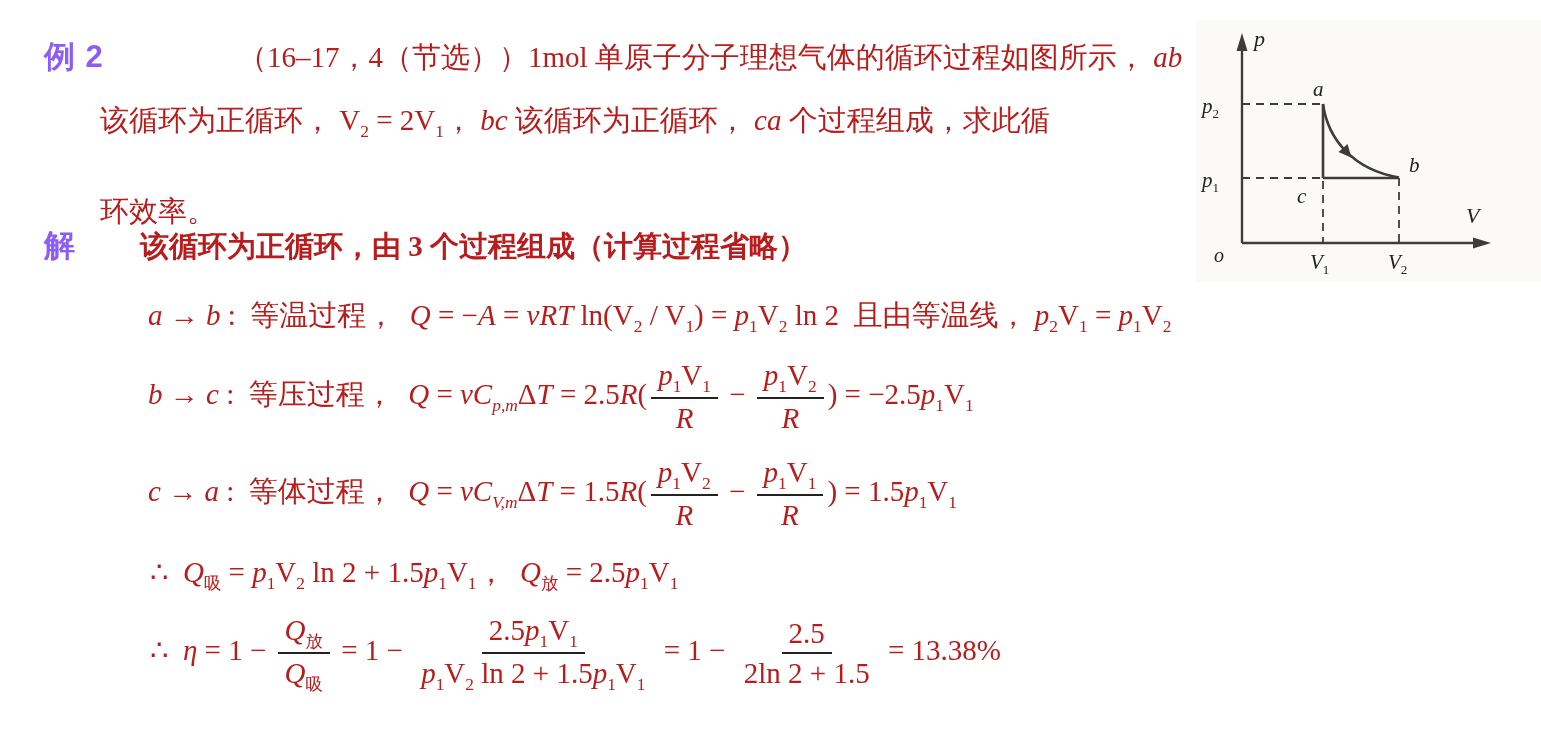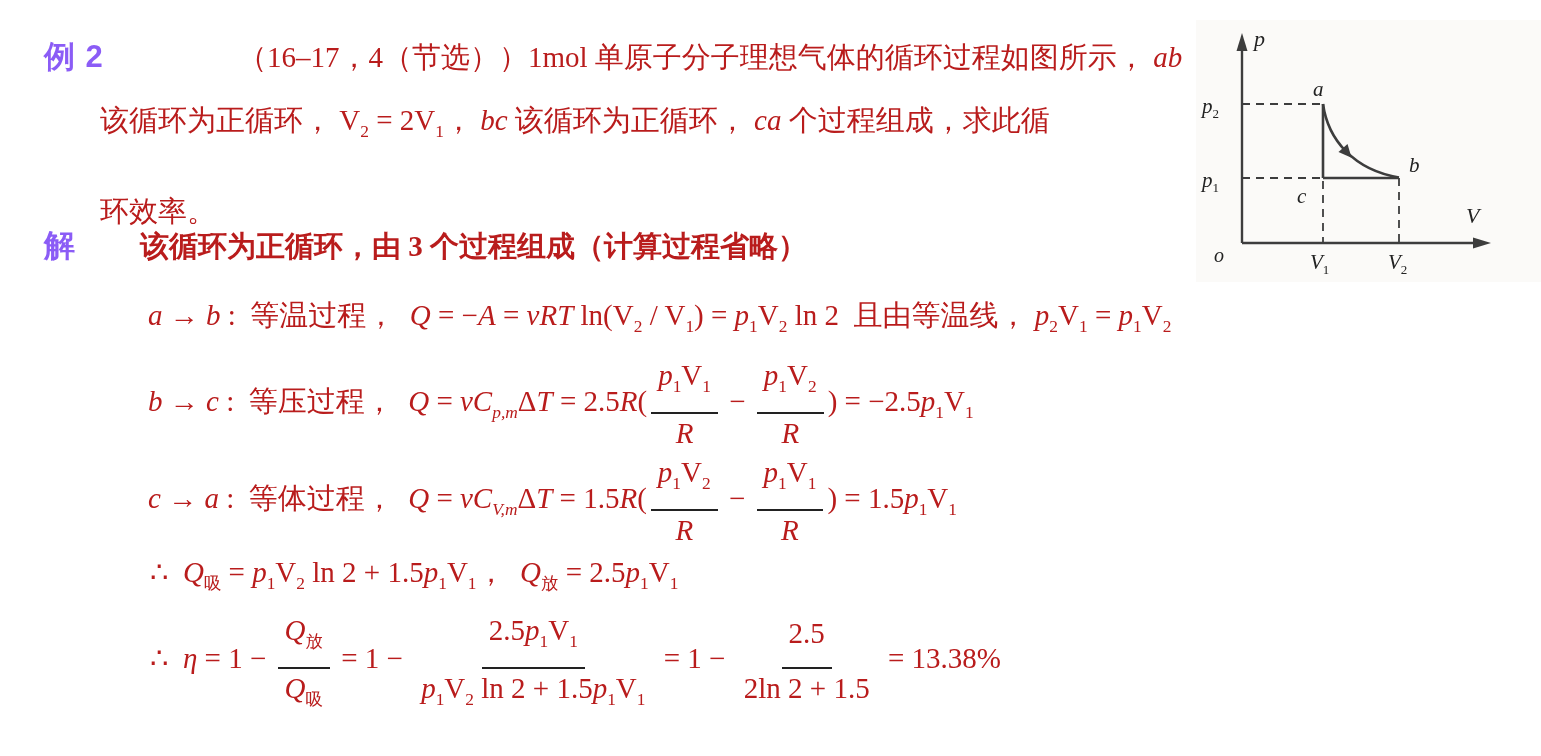--- a/index.html
+++ b/index.html
@@ -16,21 +16,21 @@
   }
   .line {
     font-size:29px; white-space:pre; line-height:40px; color:#b91c1c;
   }
   .it { font-style:italic; }
   sub { font-size:0.60em; line-height:1; }
   .frac {
     display:inline-flex; flex-direction:column; align-items:center;
     vertical-align:middle; margin:0 4px; line-height:1.15; text-align:center;
   }
-  .frac .num { display:block; padding:0 7px 17px; border-bottom:2.2px solid #222;text-align:right; }
+  .frac .num { display:block; padding:0 7px 2px; border-bottom:2.2px solid #222;text-align:right; }
   .frac .den { display:block; padding:3px 7px 0; }
   svg text {
     font-family:"Liberation Serif","DejaVu Serif",serif;
     fill:#222;
   }
 </style>
 </head>
 <body>
 
 <div class="abs red-label" style="left:44px; top:36px;">例 2</div>

